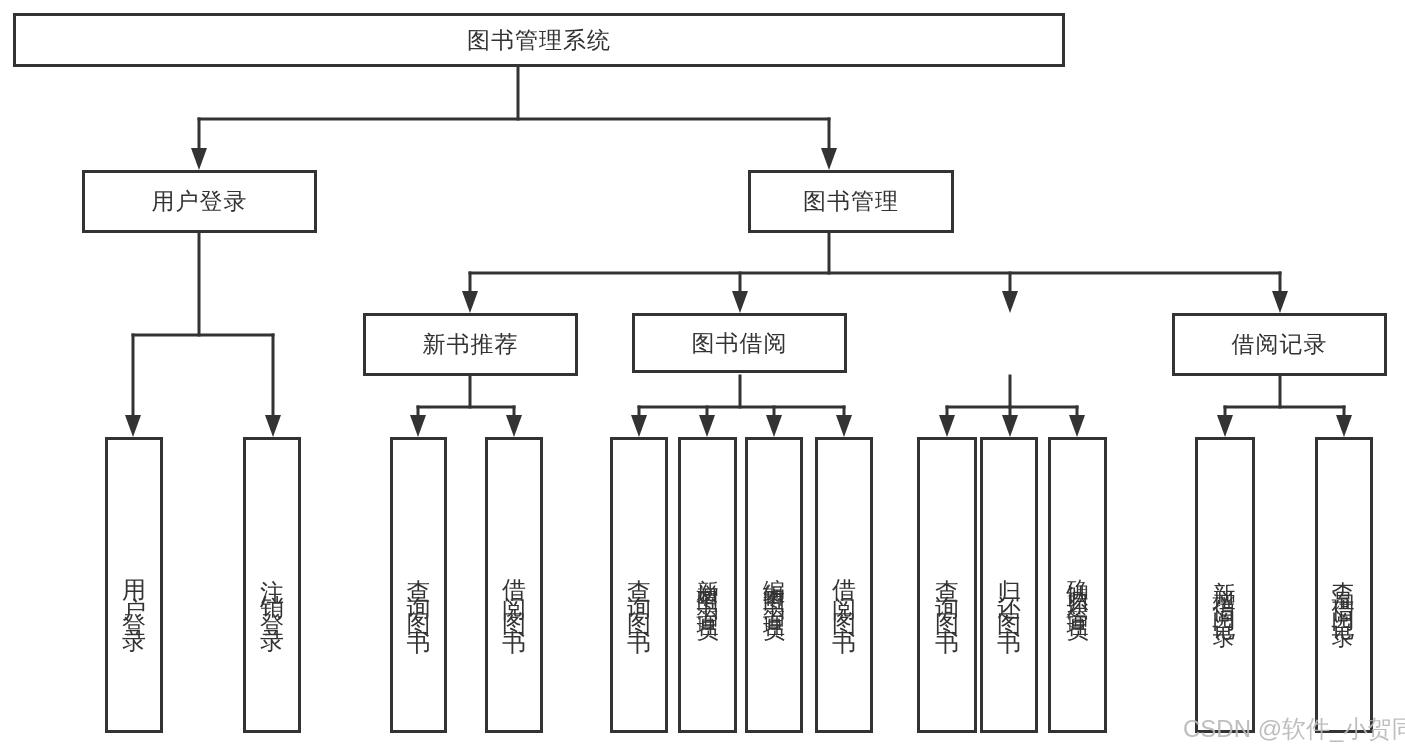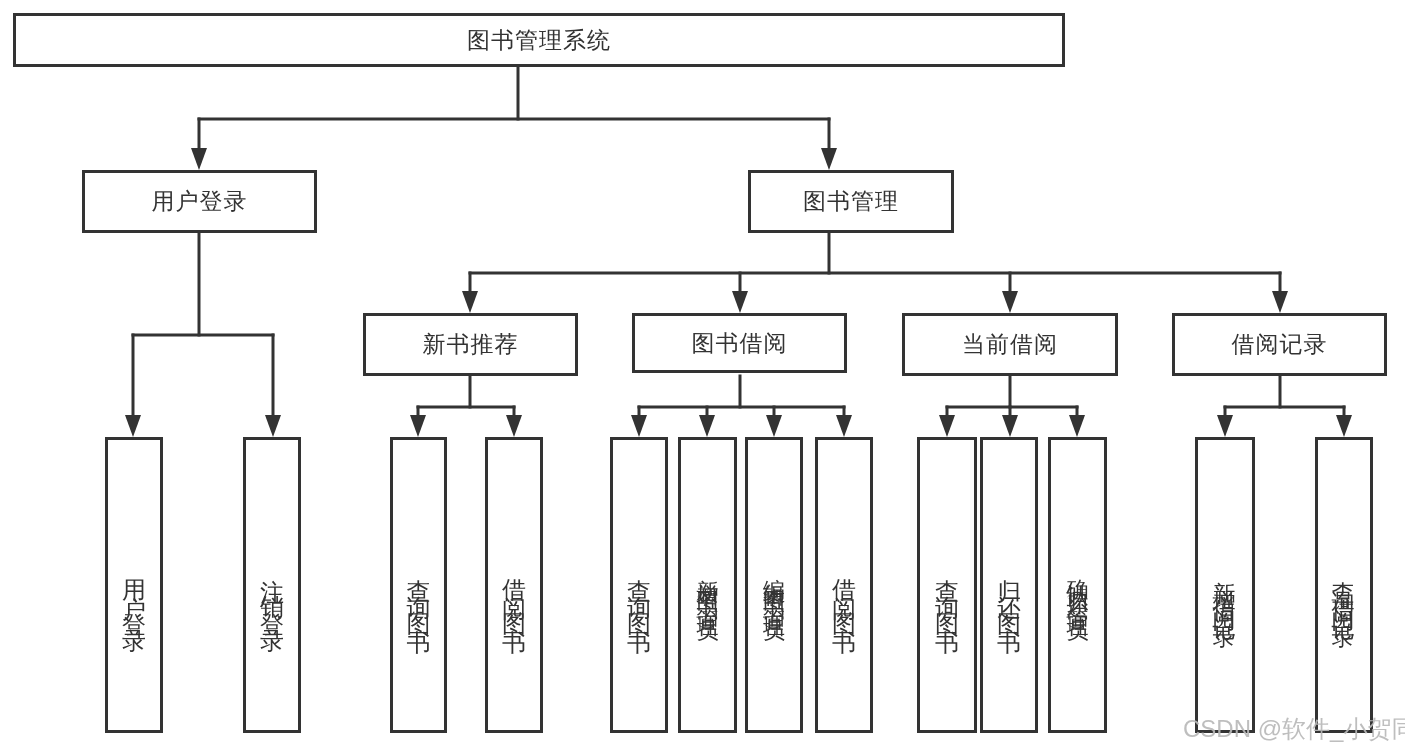--- a/index.html
+++ b/index.html
@@ -134,23 +134,20 @@
   <div class="node hnode" style="left:712px; top:170px; width:206px; height:63px;margin-left:36px;">
     <span>图书管理</span>
   </div>
 
   <div class="node hnode" style="left:363px; top:313px; width:215px; height:63px;font-family:Liberation Mono, monospace;">
     <span>新书推荐</span>
   </div>
   <div class="node hnode" style="left:632px; top:313px; width:215px; height:60px;">
     <span>图书借阅</span>
   </div>
-  <div class="node hnode" style="left:902px; top:313px; width:216px; height:63px;">
-    <span>当前借阅</span>
-  </div>
   <div class="node hnode" style="left:1172px; top:313px; width:215px; height:63px;">
     <span>借阅记录</span>
   </div>
 
   <div class="node leaf" style="left:105px; top:437px; width:58px; height:296px;">
     <span class="vt vt4">用户登录</span>
   </div>
   <div class="node leaf" style="left:243px; top:437px; width:58px; height:296px;">
     <span class="vt vt4">注销登录</span>
   </div>

